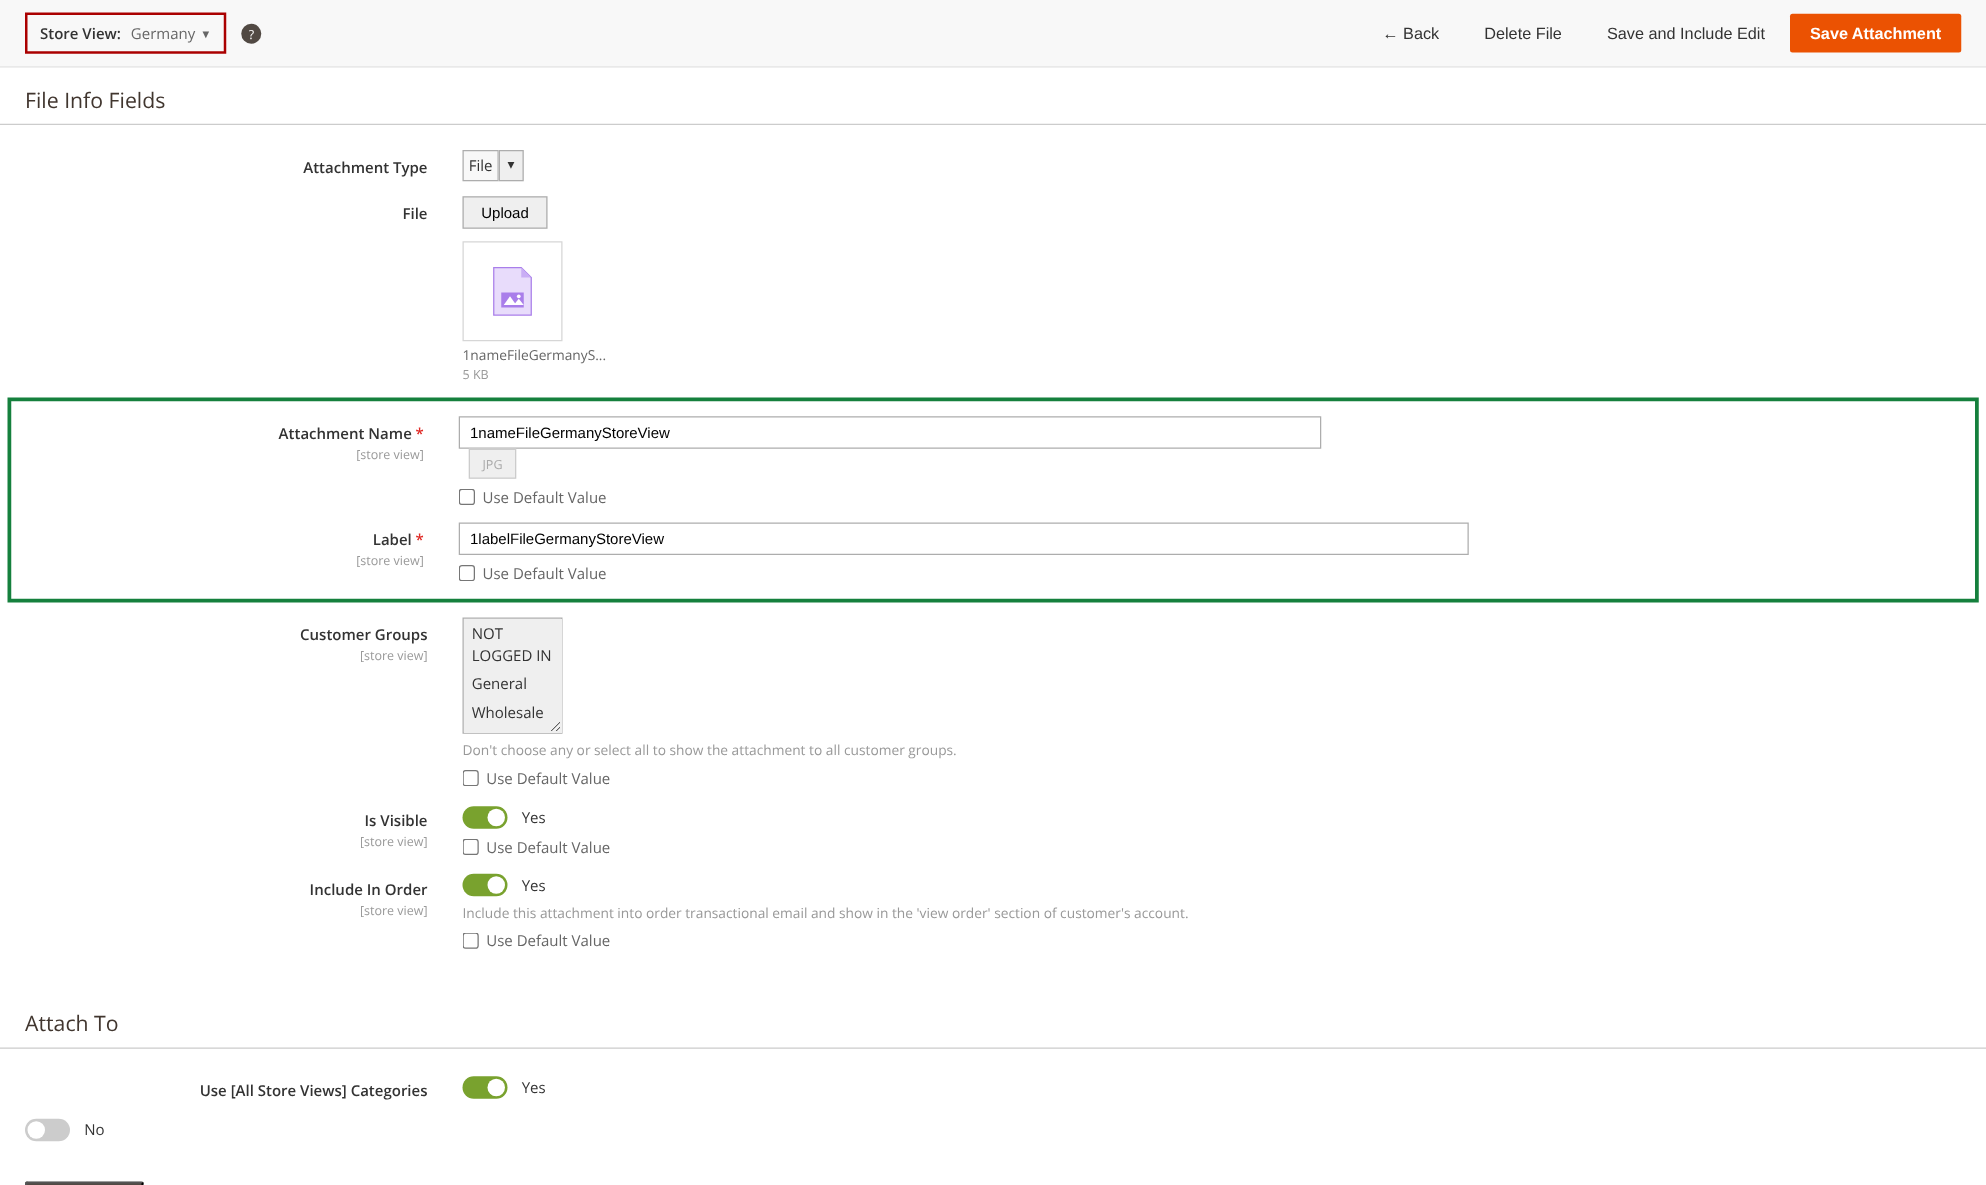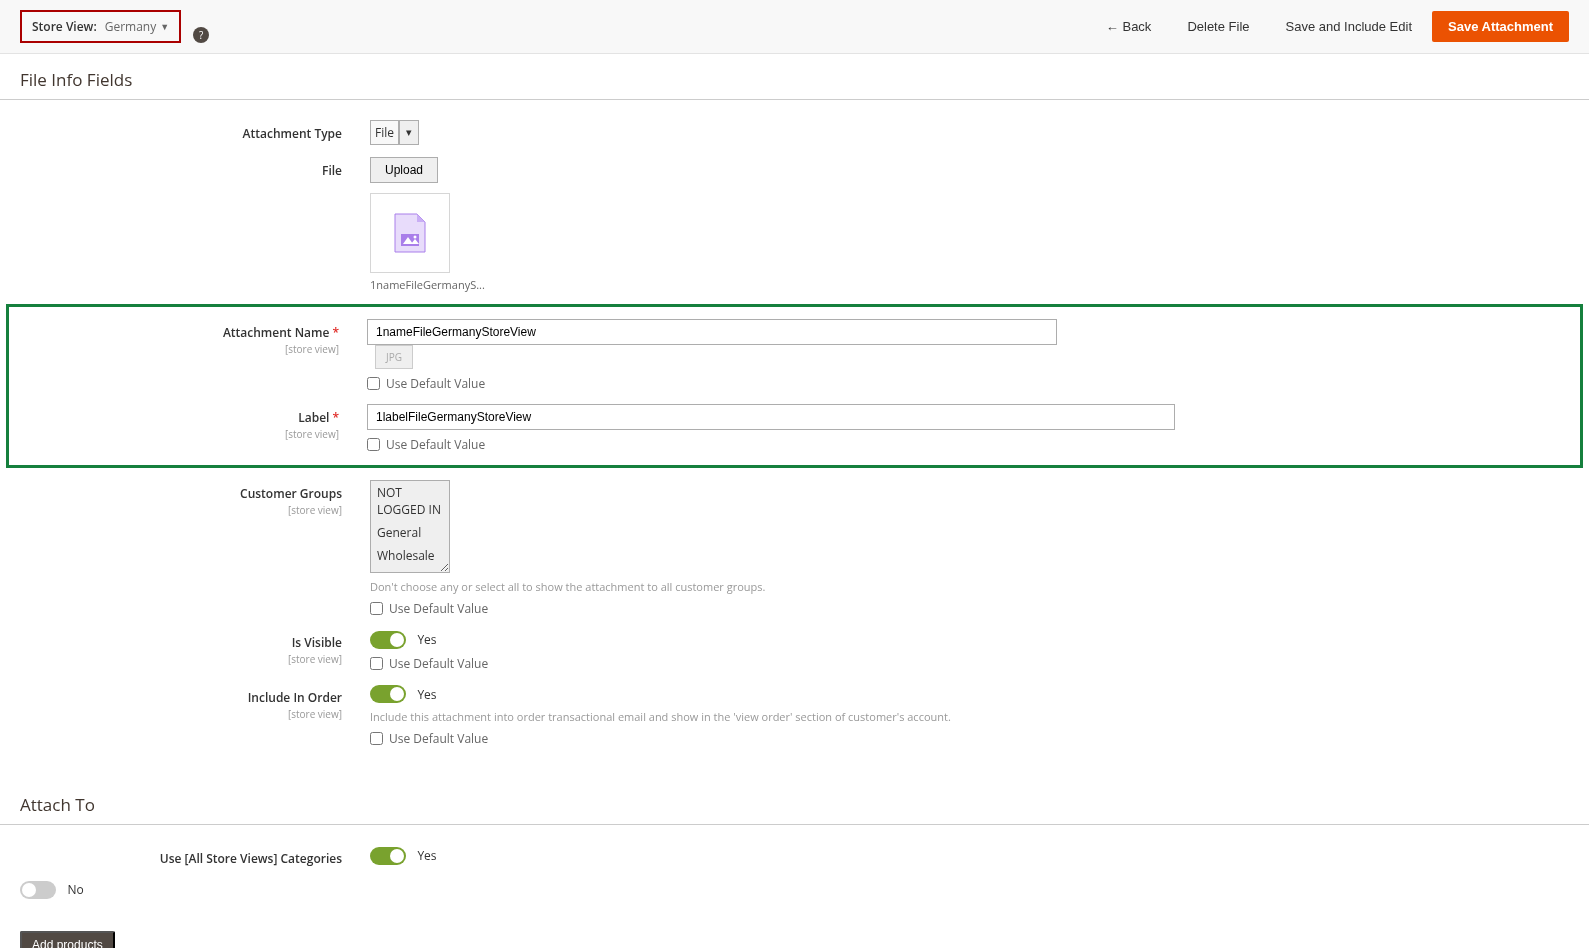--- a/index.html
+++ b/index.html
@@ -46,21 +46,21 @@
 .toggle-on::after { right: 2px; }
 .toggle-off::after { left: 2px; }
 .toggle-label { font-size: 12px; margin-left: 8px; vertical-align: middle; }
 .add-products-wrap { padding: 0 20px; }
 .caret-down { font-size: 9px; }
 </style>
 </head>
 <body>
 
 <div class="topbar">
-  <div style="display:flex;align-items:flex-end">
+  <div style="display:flex;align-items:center">
     <div class="topbar-left">
       <span class="storeview-label">Store View:</span>
       <span class="storeview-val">
         <span>Germany</span>
         <span class="caret-down">▼</span>
       </span>
     </div>
     <span class="help-icon">?</span>
   </div>
   <div class="topbar-right">
@@ -93,20 +93,21 @@
         <svg class="file-svg" viewBox="0 0 34 42">
           <path d="M2 2 L24 2 L32 10 L32 40 L2 40 Z" fill="#e8dcfb" stroke="#a97eea" stroke-width="1"></path>
           <path d="M24 2 L24 10 L32 10 Z" fill="#c9aef5"></path>
           <rect x="8" y="22" width="18" height="12" fill="#a97eea"></rect>
           <polygon points="10,32 15,25 20,32" fill="#fff"></polygon>
           <polygon points="18,32 22,27 26,32" fill="#fff"></polygon>
           <circle cx="22" cy="25" r="1.5" fill="#fff"></circle>
         </svg>
       </div>
       <div class="file-name-txt">1nameFileGermanyS...</div>
+      <div class="file-size-txt">5 KB</div>
     </div>
   </div>
 
   <div class="highlight-box">
     <div class="form-row">
       <div class="form-label-col">
         <span class="form-label required">Attachment Name</span>
         <span class="scope">[store view]</span>
       </div>
       <div class="form-field-col">

